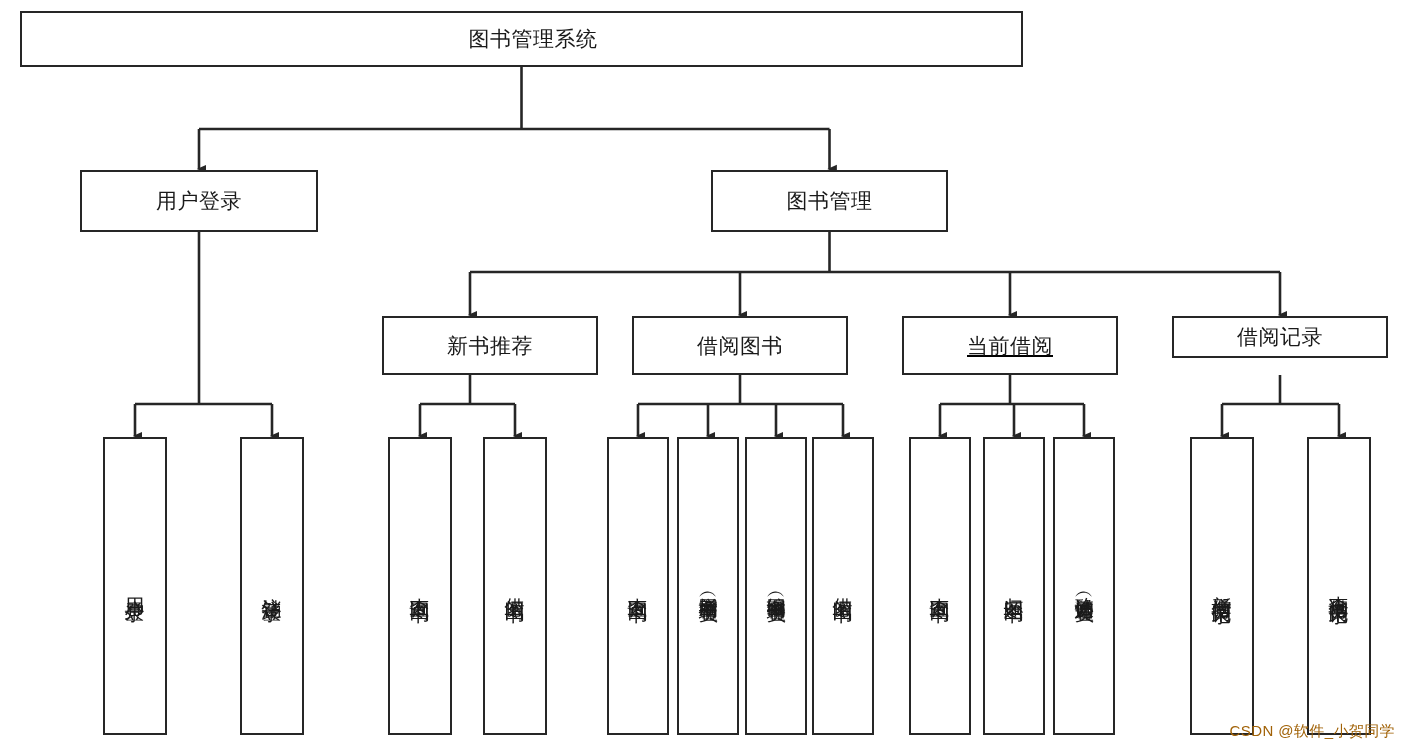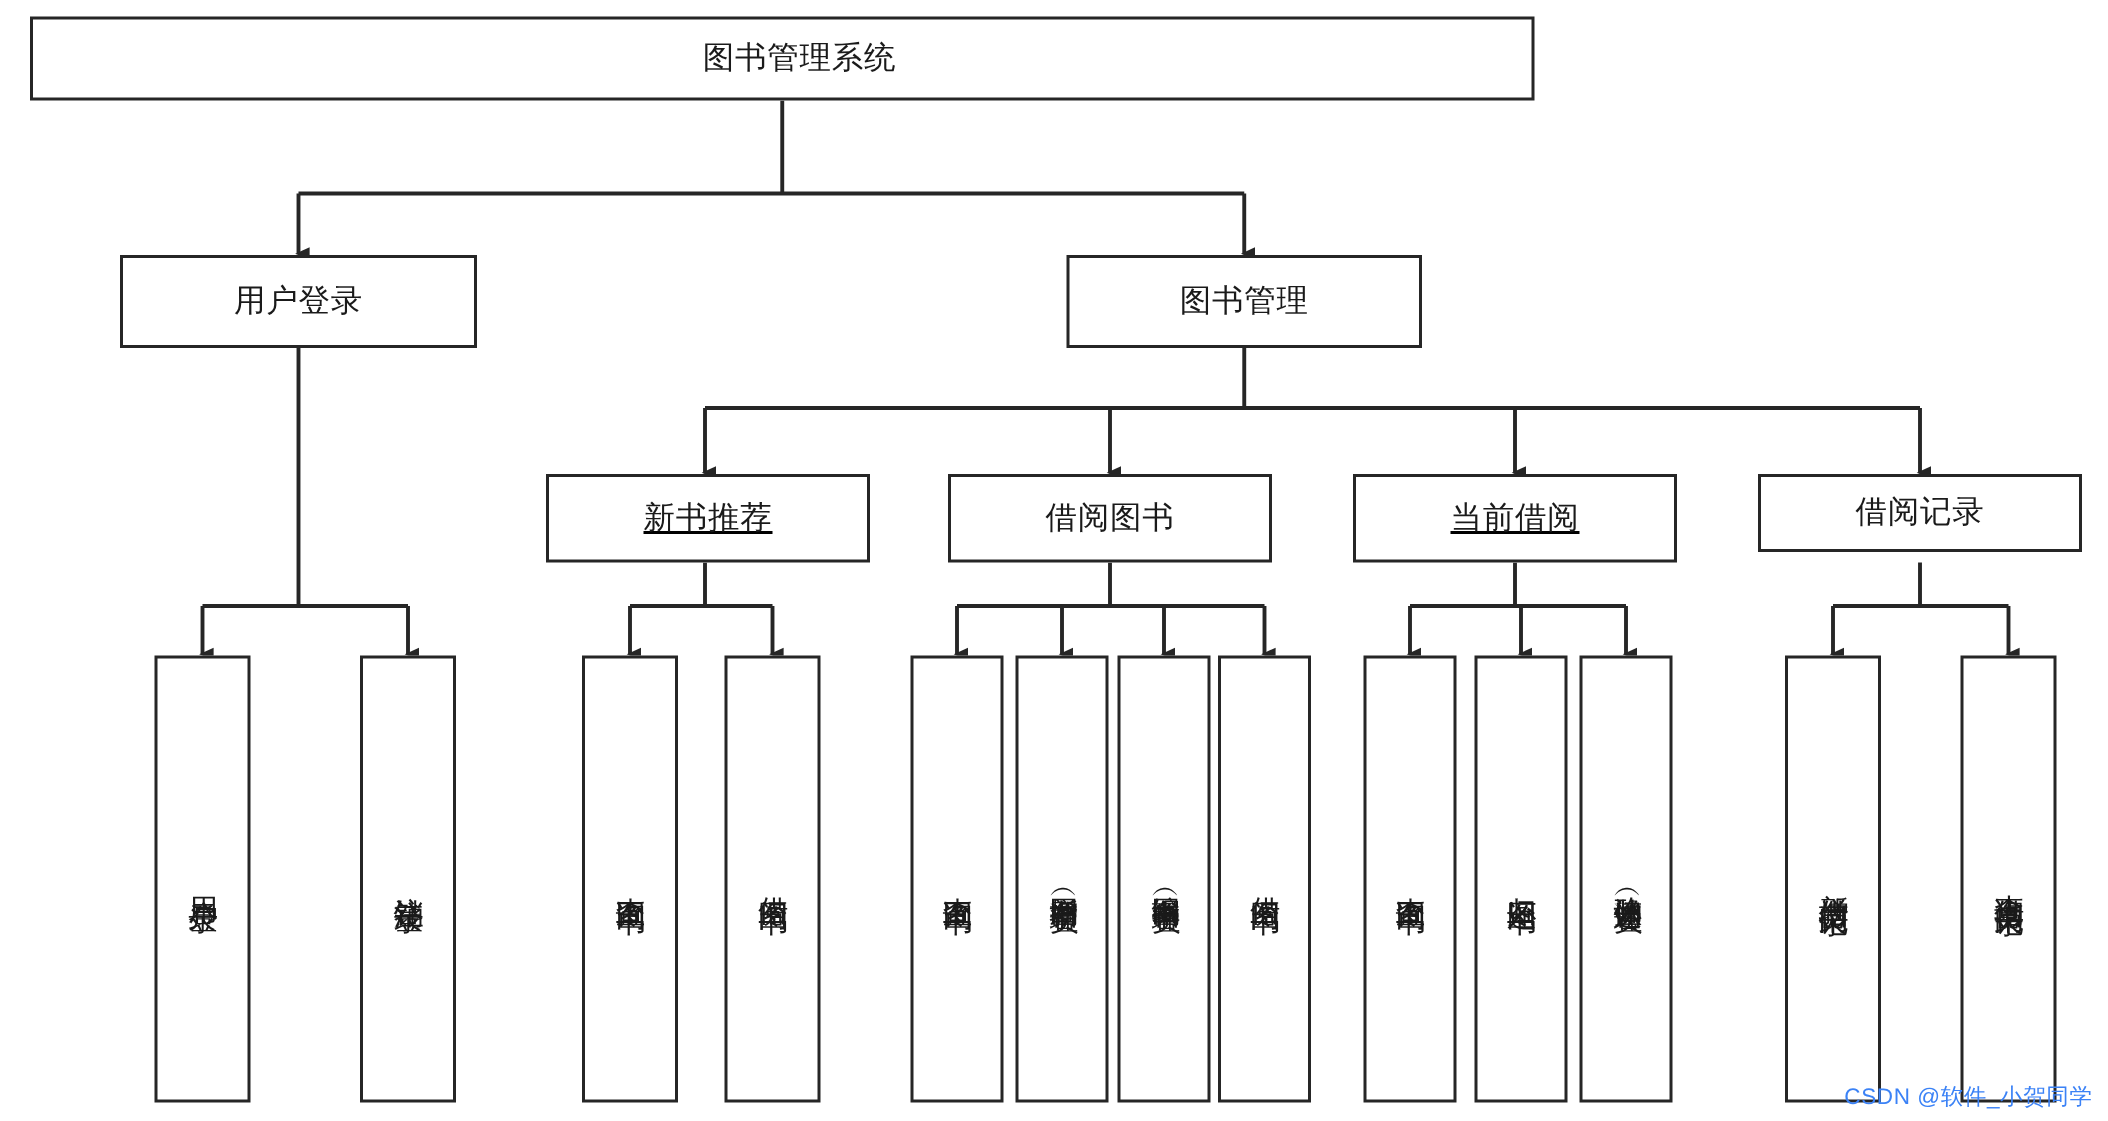--- a/index.html
+++ b/index.html
@@ -53,21 +53,21 @@
     line-height: 1.5;
     letter-spacing: 2px;
     white-space: nowrap;
     text-align: center;
   }
   .watermark {
     position: absolute;
     right: 10px;
     bottom: 6px;
     font-size: 15px;
-    color: #3b82f6;
+    color: #a16207;
     white-space: nowrap;
     letter-spacing: 0.4px;
   }
 </style>
 </head>
 <body>
 
 <div id="diagram-root">
 
   <svg id="tree-svg" viewBox="0 0 1405 747">
@@ -116,30 +116,30 @@
   <div id="nodes-layer">
       <div class="node-box" style="left: 20px; top: 11px; width: 1003px; height: 56px; padding-left: 23px;">
         <span class="node-label-h">图书管理系统</span>
       </div>
       <div class="node-box" style="left: 80px; top: 170px; width: 238px; height: 62px;">
         <span class="node-label-h">用户登录</span>
       </div>
       <div class="node-box" style="left: 711px; top: 170px; width: 237px; height: 62px; align-items: center;">
         <span class="node-label-h">图书管理</span>
       </div>
-      <div class="node-box" style="left: 364px; top: 316px; width: 216px; height: 59px; text-decoration: underline;">
+      <div class="node-box" style="left: 382px; top: 316px; width: 216px; height: 59px;">
         <span class="node-label-h">新书推荐</span>
       </div>
       <div class="node-box" style="left: 632px; top: 316px; width: 216px; height: 59px;">
         <span class="node-label-h">借阅图书</span>
       </div>
       <div class="node-box" style="left: 902px; top: 316px; width: 216px; height: 59px; text-decoration: underline;">
         <span class="node-label-h">当前借阅</span>
       </div>
-      <div class="node-box" style="left: 1172px; top: 316px; width: 216px; height: 52px;">
+      <div class="node-box" style="left: 1172px; top: 316px; width: 216px; height: 42px;">
         <span class="node-label-h">借阅记录</span>
       </div>
       <div class="node-box" style="left: 103px; top: 437px; width: 64px; height: 298px;">
         <span class="node-label-v">用户登录</span>
       </div>
       <div class="node-box" style="left: 240px; top: 437px; width: 64px; height: 298px;">
         <span class="node-label-v">注销登录</span>
       </div>
       <div class="node-box" style="left: 388px; top: 437px; width: 64px; height: 298px;">
         <span class="node-label-v">查询图书</span>

